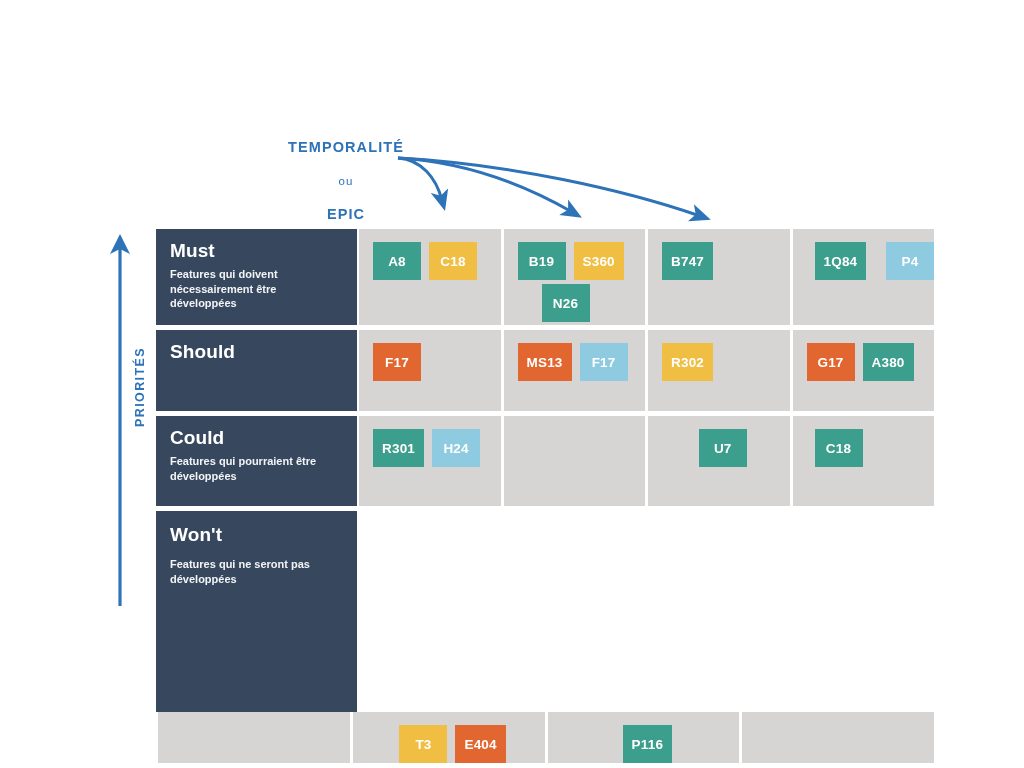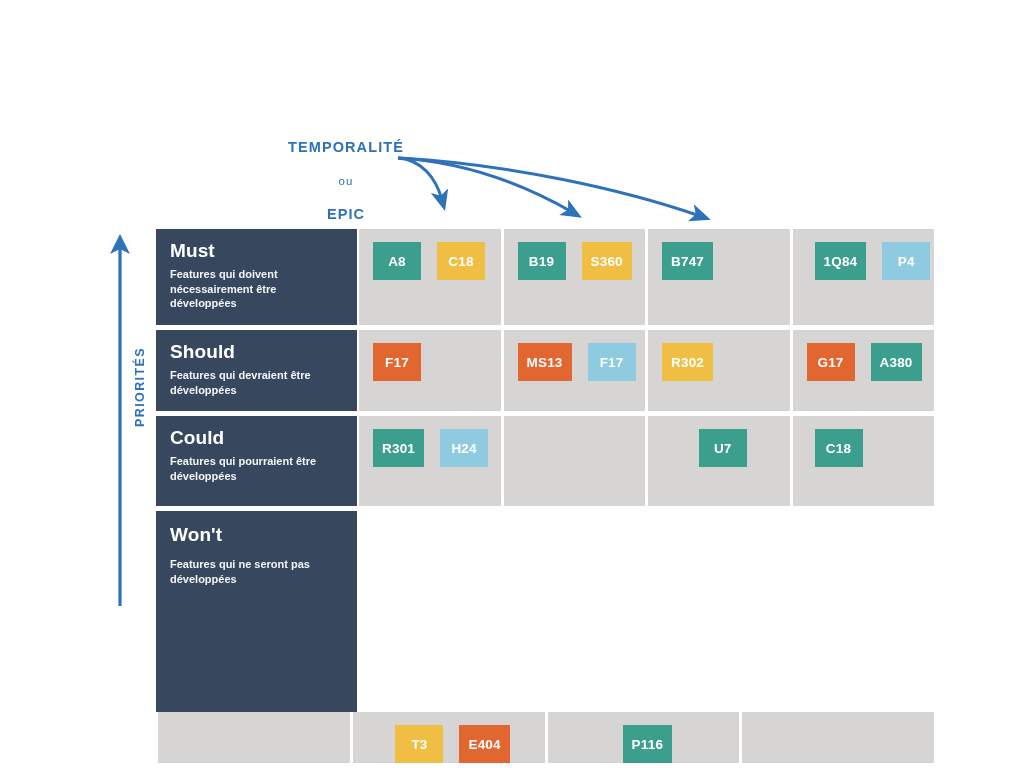--- a/index.html
+++ b/index.html
@@ -132,21 +132,21 @@
     background: #D7D5D3;
     margin-right: 3px;
     box-sizing: border-box;
     padding: 13px 0 0 0;
     position: relative;
   }
   .cell:last-child { margin-right: 0; }
 
   .chip-row {
     display: flex;
-    gap: 16px;
+    gap: 8px;
     padding-left: 14px;
   }
   .chip-row.centered { justify-content: center; padding-left: 8px; }
   .chip-row.second { margin-top: 4px; padding-left: 38px; }
 
   .chip {
     min-width: 48px;
     height: 38px;
     display: flex;
     align-items: center;
@@ -205,42 +205,44 @@
           <div class="chip teal">A8</div>
           <div class="chip amber">C18</div>
         </div>
       </div>
 
       <div class="cell">
         <div class="chip-row">
           <div class="chip teal">B19</div>
           <div class="chip amber">S360</div>
         </div>
+        <div class="chip-row second">
+          <div class="chip teal">N26</div>
+        </div>
       </div>
 
       <div class="cell">
         <div class="chip-row">
           <div class="chip teal">B747</div>
         </div>
       </div>
 
       <div class="cell">
-        <div class="chip-row" style="padding-left:22px;">
+        <div class="chip-row" style="padding-left:22px;justify-content:space-between;">
           <div class="chip teal">1Q84</div>
           <div class="chip lightblue">P4</div>
         </div>
       </div>
 
     </div>
   </div>
 
   <div class="row row-1">
     <div class="label-panel">
       <div class="lp-title">Should</div>
-      <div class="lp-desc">Features qui devraient être développées</div>
     </div>
     <div class="cells">
 
       <div class="cell">
         <div class="chip-row">
           <div class="chip orange">F17</div>
         </div>
       </div>
 
       <div class="cell">

